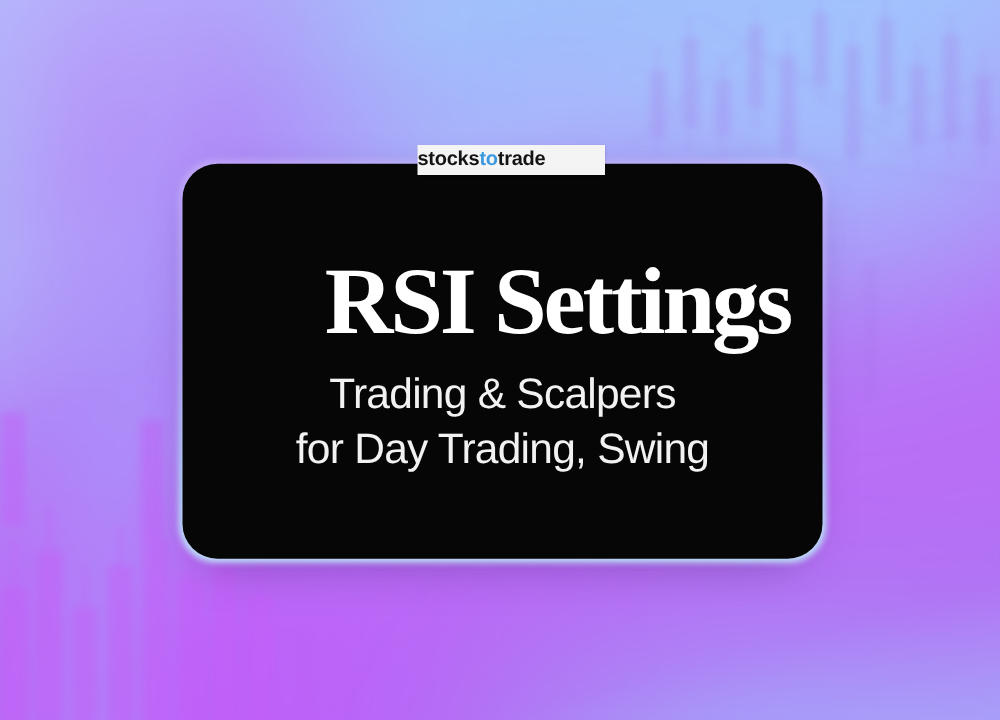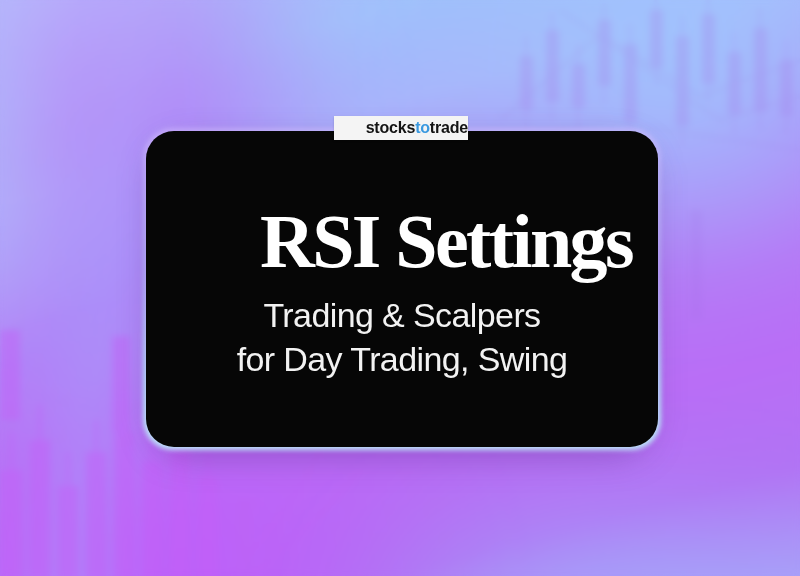--- a/index.html
+++ b/index.html
@@ -142,25 +142,25 @@
     width:100%;
     padding:0 26px 4px;
     text-align:center;
     margin-top:12px;
   }
 
   
   .logo-badge {
     position:absolute;
     left:334px; top:116px;
-    width:134px; height:24px;
+    width:150px; height:24px;
     background:#f4f4f4;
     display:flex;
     align-items:center;
-    justify-content:flex-end;
+    justify-content:flex-start;
     letter-spacing:-.2px;
     box-shadow:0 1px 2px rgba(0,0,0,.18);
     z-index:6;
   }
   .logo-text {
     font-size:16px;
     font-weight:bold;
     line-height:1;
     white-space:nowrap;
     font-family:"Liberation Sans", sans-serif;

